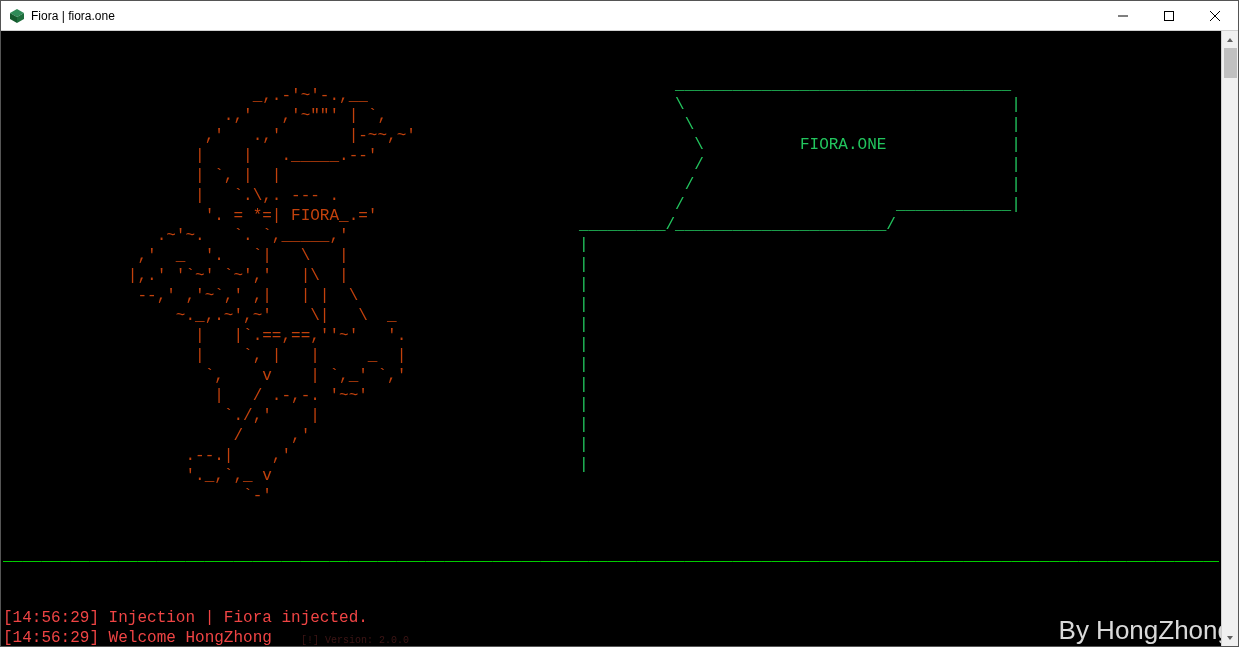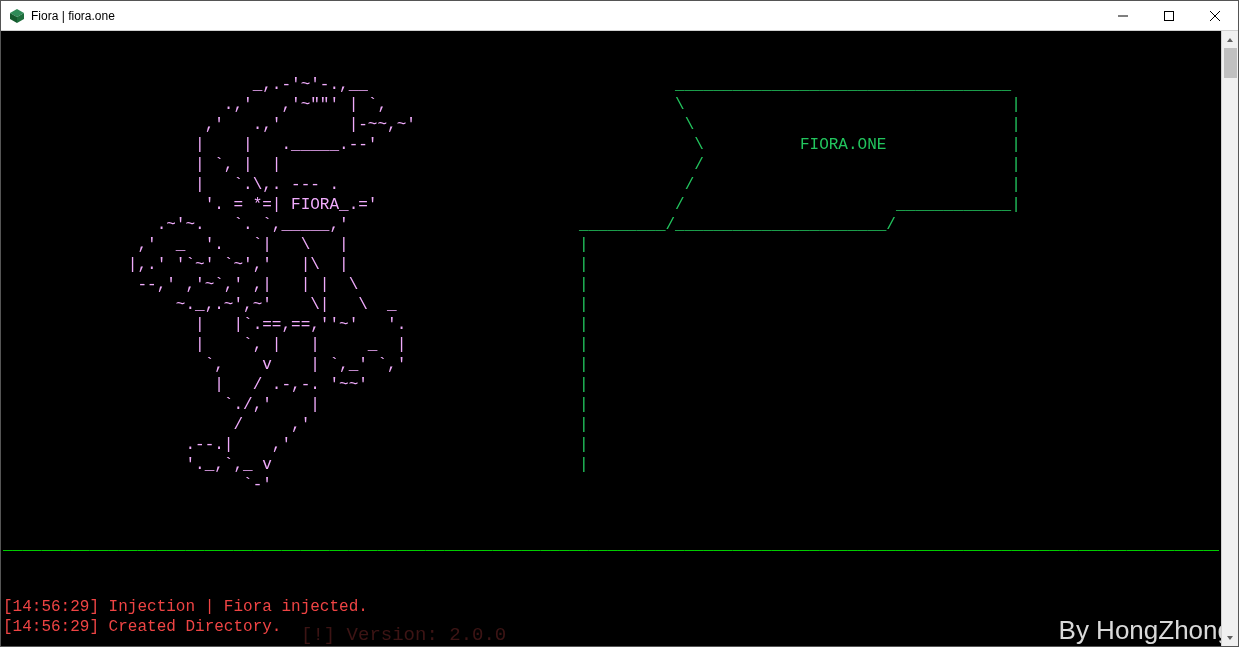--- a/index.html
+++ b/index.html
@@ -36,38 +36,38 @@
   .scrollbar-thumb {
     position: absolute; top: 17px; left: 2px; width: 13px; height: 30px; background: #c0c0c0;
   }
   .console {
     position: absolute; left: 0; top: 0; right: 17px; bottom: 0;
     font-family: "NSimSun","SimSun","Courier New", monospace;
     font-size: 16px; line-height: 20px; color: #00ff00; white-space: pre;
     padding: 4px 2px 0 2px;
   }
   .ascii-row { display: flex; align-items: flex-start; }
-  .ascii-left { color: #f0abfc; white-space: pre; }
+  .ascii-left { color: #c2410c; white-space: pre; margin-top: 11px; }
   .ascii-right { color: #22c55e; white-space: pre; }
   .hr-line {
     color: #00ff00; white-space: pre; overflow: hidden; width: 100%;
     letter-spacing: 0;
   }
   .log { margin-top: 2px; }
   .log-line { display: block; white-space: pre; }
   .ts { color: #ef4444; }
   .msg { color: #ef4444; }
   .watermark {
     position: absolute; right: 6px; bottom: 0px; color: rgba(255,255,255,0.85);
     font-family: "Segoe UI", sans-serif; font-size: 26px; text-shadow: 0 1px 2px rgba(0,0,0,.8);
     pointer-events: none;
   }
   .dim-version {
     position: absolute; left: 300px; bottom: 0; color: rgba(120,40,40,0.5);
-    font-family: "Courier New", monospace; font-size: 19px; pointer-events: none;
+    font-family: "Courier New", monospace; font-size: 10px; pointer-events: none;
   }
 </style>
 </head>
 <body>
 
 <div class="window">
   <div class="titlebar">
     <div class="title-left">
       <span class="app-icon">
         <svg viewBox="0 0 16 16">
@@ -138,21 +138,21 @@
 |
 |
 |
 |
 |
 |
 |
 </div>
       </div>
       <div class="hr-line">__________________________________________________________________________________________________________________________________</div>
-      <div class="log" id="log"><span class="log-line"><span class="ts">[14:56:29]</span><span class="msg"> Injection | Fiora injected.</span></span><span class="log-line"><span class="ts">[14:56:29]</span><span class="msg"> Created Directory.</span></span></div>
+      <div class="log" id="log"><span class="log-line"><span class="ts">[14:56:29]</span><span class="msg"> Injection | Fiora injected.</span></span><span class="log-line"><span class="ts">[14:56:29]</span><span class="msg"> Welcome HongZhong</span></span><span class="log-line"><span class="ts">[14:56:29]</span><span class="msg"> Created Directory.</span></span></div>
     </div>
 
     <div class="dim-version">[!] Version: 2.0.0</div>
     <div class="watermark">By HongZhong</div>
 
     <div class="scrollbar-v">
       <div class="scrollbar-btn">
         <svg viewBox="0 0 8 8">
             <polygon points="4,2 7,6 1,6" fill="#606060"></polygon>
           </svg>

